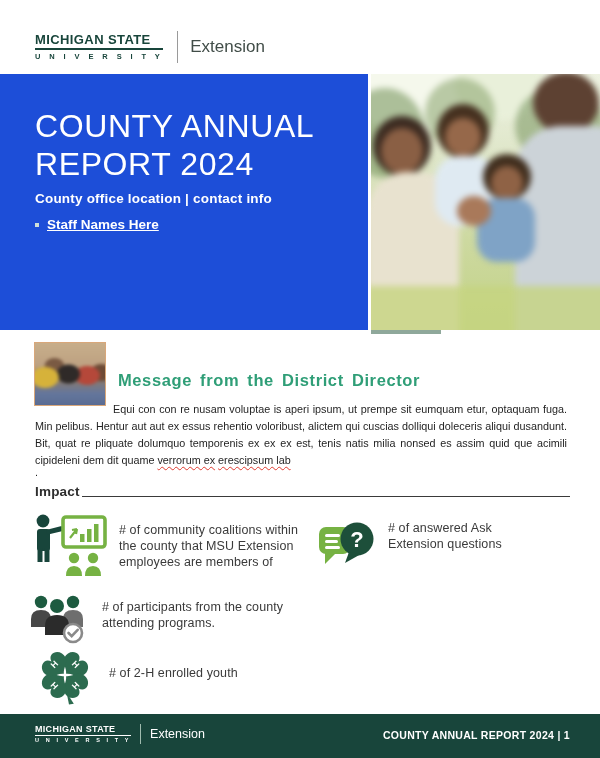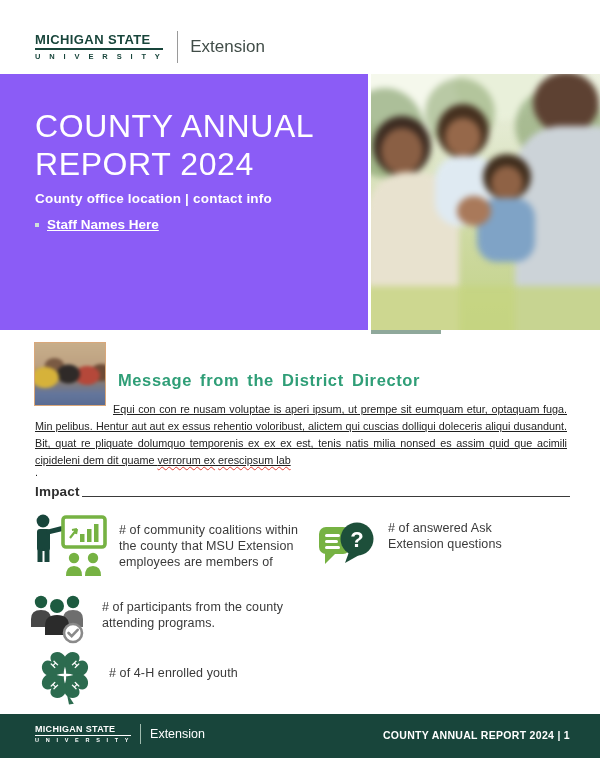--- a/index.html
+++ b/index.html
@@ -9,21 +9,21 @@
   
   .hdr-logo{position:absolute;left:35px;top:31px;display:flex;align-items:center;}
   .wordmark{color:#18453B;}
   .wm-1{font-size:13px;font-weight:700;letter-spacing:.4px;border-bottom:2px solid #18453B;
         padding-bottom:1px;line-height:1.05;}
   .wm-2{font-size:7.5px;font-weight:700;letter-spacing:3.4px;margin-top:2px;}
   .hdr-div{width:1px;height:32px;background:#9a9a9a;margin:0 12px 0 14px;}
   .hdr-ext{font-size:17px;color:#414d48;}
 
   
-  .banner{position:absolute;left:0;top:74px;width:368px;height:256px;background:#8b5cf6;color:#fff;}
+  .banner{position:absolute;left:0;top:74px;width:368px;height:256px;background:#1d4ed8;color:#fff;}
   .banner-title{position:absolute;left:35px;top:33px;font-size:32px;line-height:1.2;
                 letter-spacing:.6px;font-weight:400;}
   .banner-sub{position:absolute;left:35px;top:117px;font-size:13.5px;font-weight:700;letter-spacing:.2px;}
   .banner-staff{position:absolute;left:35px;top:143px;font-size:13.5px;font-weight:600;
                 display:flex;align-items:center;gap:8px;text-decoration:underline;}
   .staff-bullet{width:4px;height:4px;background:#cfe0d8;display:inline-block;}
 
   
   .photo{position:absolute;left:371px;top:74px;width:229px;height:256px;overflow:hidden;
          background:linear-gradient(180deg,#eef2e2 0%,#dde5c6 35%,#cdd9a0 65%,#c2d287 100%);}
@@ -38,21 +38,21 @@
     background:
       radial-gradient(26px 20px at 18% 55%,#d6b23a 0 45%,transparent 60%),
       radial-gradient(22px 18px at 48% 50%,#2f2a28 0 45%,transparent 60%),
       radial-gradient(24px 18px at 72% 52%,#b5483a 0 45%,transparent 60%),
       radial-gradient(20px 16px at 90% 48%,#6d4a35 0 45%,transparent 62%),
       radial-gradient(18px 14px at 30% 38%,#7a5a43 0 45%,transparent 62%),
       linear-gradient(180deg,#c9b08c 0%,#bda181 38%,#8e7a66 55%,#64769c 78%,#55688f 100%);}
   .msg-head{position:absolute;left:118px;top:371px;font-size:16.5px;font-weight:600;
             color:#2f9e77;letter-spacing:.6px;word-spacing:3px;}
   .msg-body{position:absolute;left:35px;top:401px;width:532px;font-size:10.8px;line-height:17px;
-            color:#1f1f1f;text-align:justify;text-indent:78px;text-decoration:underline;}
+            color:#1f1f1f;text-align:justify;text-indent:78px;}
   .sq{text-decoration:underline;text-decoration-style:wavy;text-decoration-color:#e03a2f;
       text-decoration-thickness:1px;text-underline-offset:2px;}
   .msg-period{position:absolute;left:35px;top:466px;font-size:10.8px;color:#1f1f1f;}
 
   
   .impact-hdr{position:absolute;left:35px;top:484px;right:30px;display:flex;align-items:flex-end;}
   .impact-title{font-size:13.5px;font-weight:600;color:#2e2e2e;letter-spacing:.2px;}
   .impact-rule{flex:1;border-bottom:1.2px solid #3a3a3a;margin:0 0 2px 2px;}
 
   .impact-item{position:absolute;display:flex;align-items:flex-start;gap:12px;}
@@ -205,21 +205,21 @@
           <path d="M0,-2 C5,-8 13,-8 16,-15 C19,-23 13,-31 6,-30 C3,-29.5 1,-27 0,-24 C-1,-27 -3,-29.5 -6,-30 C-13,-31 -19,-23 -16,-15 C-13,-8 -5,-8 0,-2 Z"></path>
           <text x="0" y="-15" font-size="11" font-weight="bold" fill="#fff" text-anchor="middle" font-family="Liberation Sans, sans-serif">H</text>
         </g>
         <g transform="rotate(315)">
           <path d="M0,-2 C5,-8 13,-8 16,-15 C19,-23 13,-31 6,-30 C3,-29.5 1,-27 0,-24 C-1,-27 -3,-29.5 -6,-30 C-13,-31 -19,-23 -16,-15 C-13,-8 -5,-8 0,-2 Z"></path>
           <text x="0" y="-15" font-size="11" font-weight="bold" fill="#fff" text-anchor="middle" font-family="Liberation Sans, sans-serif">H</text>
         </g>
         <path d="M2,22 L11,36 L5,37 Z"></path>
       </g>
     </svg>
-    <div class="impact-label"># of 4-H enrolled youth</div>
+    <div class="impact-label"># of 2-H enrolled youth</div>
   </div>
 
   <div class="footer">
     <div class="ftr-logo">
       <div style="color:#fff;">
         <div class="fwm-1">MICHIGAN STATE</div>
         <div class="fwm-2">U N I V E R S I T Y</div>
       </div>
       <div class="ftr-div"></div>
       <div class="ftr-ext">Extension</div>

